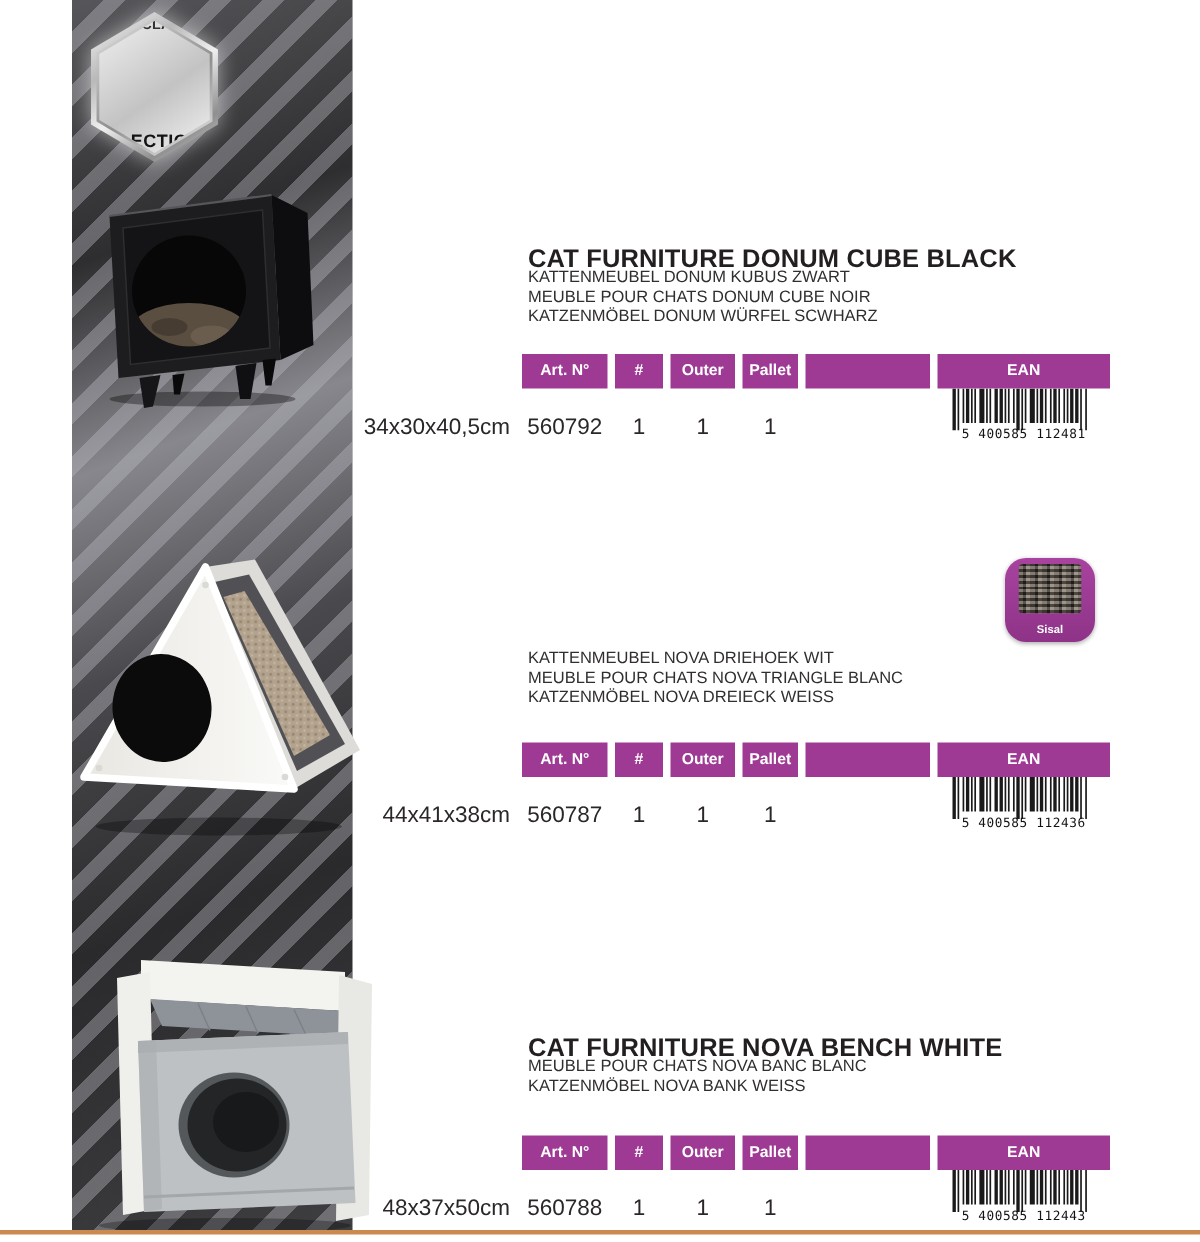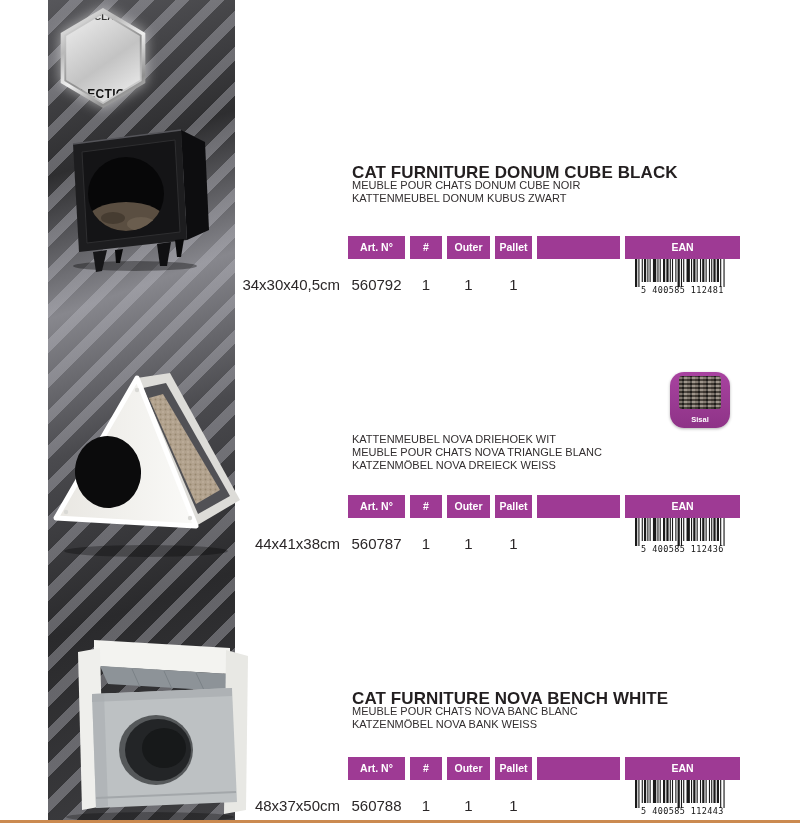--- a/index.html
+++ b/index.html
@@ -160,22 +160,23 @@
   </div>
 
   <div class="sisal">
     <div class="weave"></div>
     <div class="lbl">Sisal</div>
   </div>
 
   <div class="block" id="b1">
     <div class="pt">
       <div class="t">CAT FURNITURE DONUM CUBE BLACK</div>
+      <div class="s">KATTENMEUBEL DONUM KUBUS ZWART</div>
       <div class="s">MEUBLE POUR CHATS DONUM CUBE NOIR</div>
-      <div class="s">KATTENMEUBEL DONUM KUBUS ZWART</div>
+      <div class="s">KATZENMÖBEL DONUM WÜRFEL SCWHARZ</div>
     </div>
     <div class="tbl">
       <div class="th c-art">Art. N°</div>
       <div class="th c-hash">#</div>
       <div class="th c-outer">Outer</div>
       <div class="th c-pallet">Pallet</div>
       <div class="th c-blank"></div>
       <div class="th c-ean">EAN</div>
       <div class="val v-dim">34x30x40,5cm</div>
       <div class="val v-art">560792</div>

